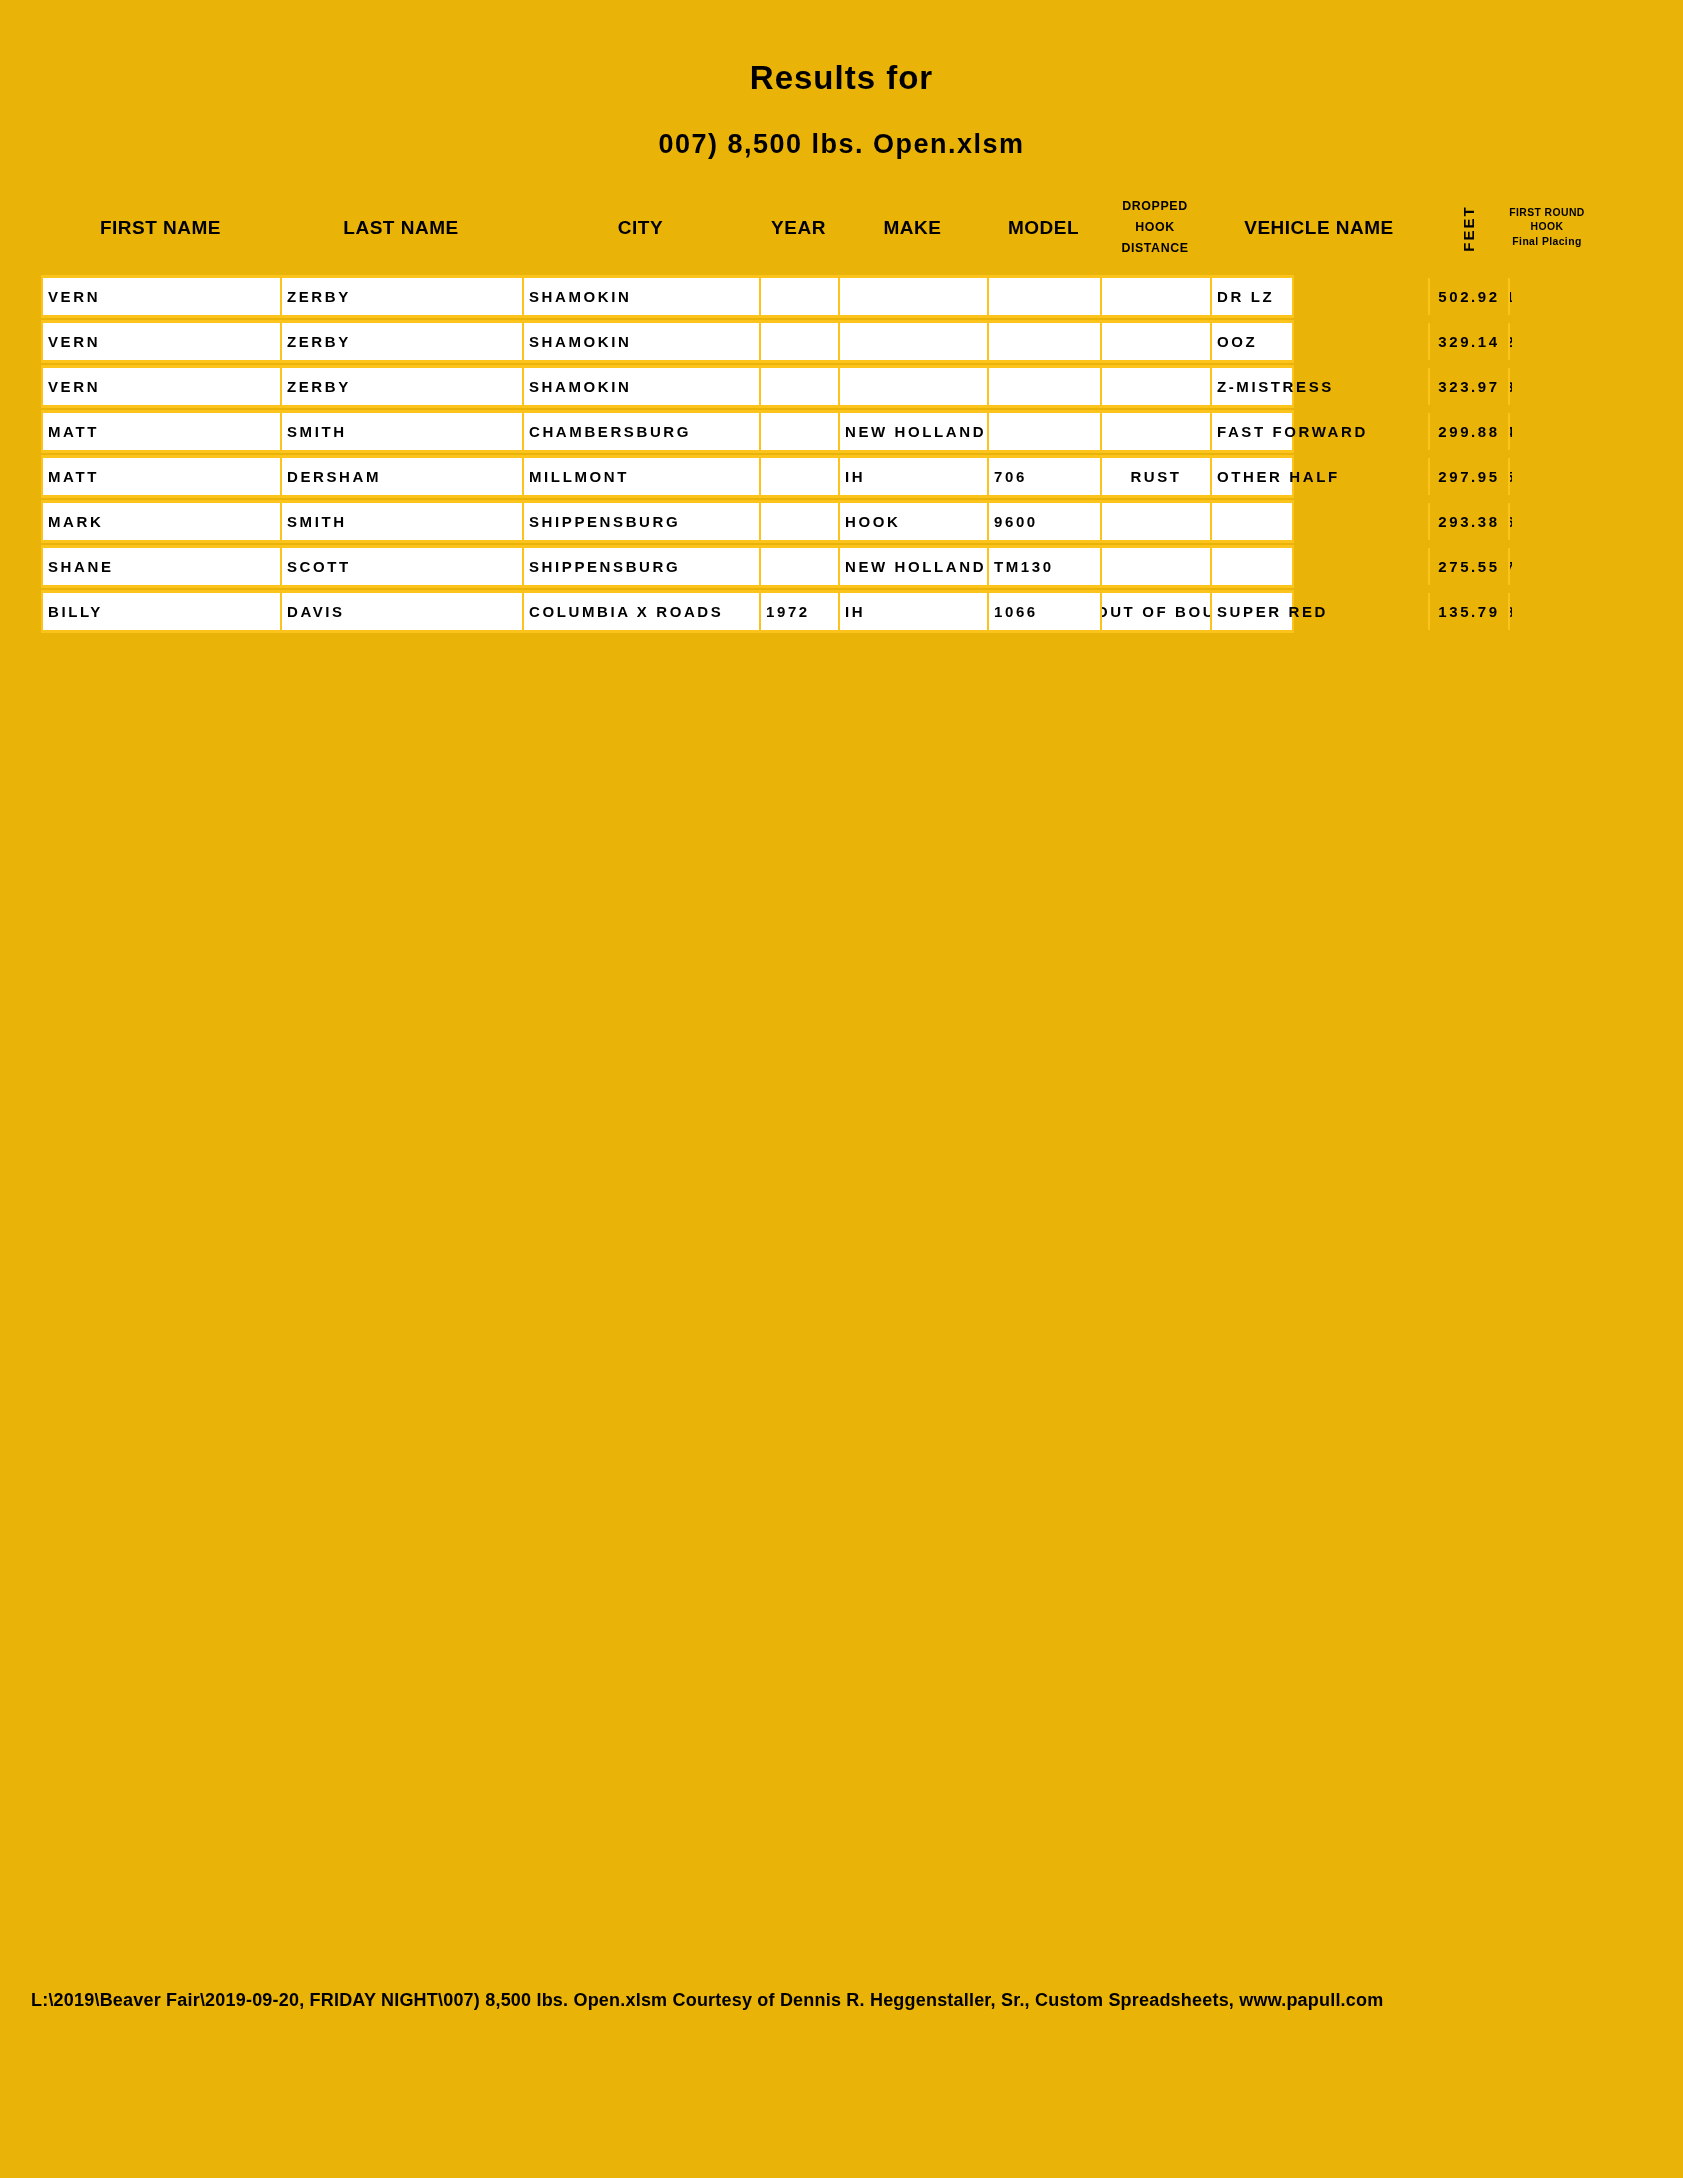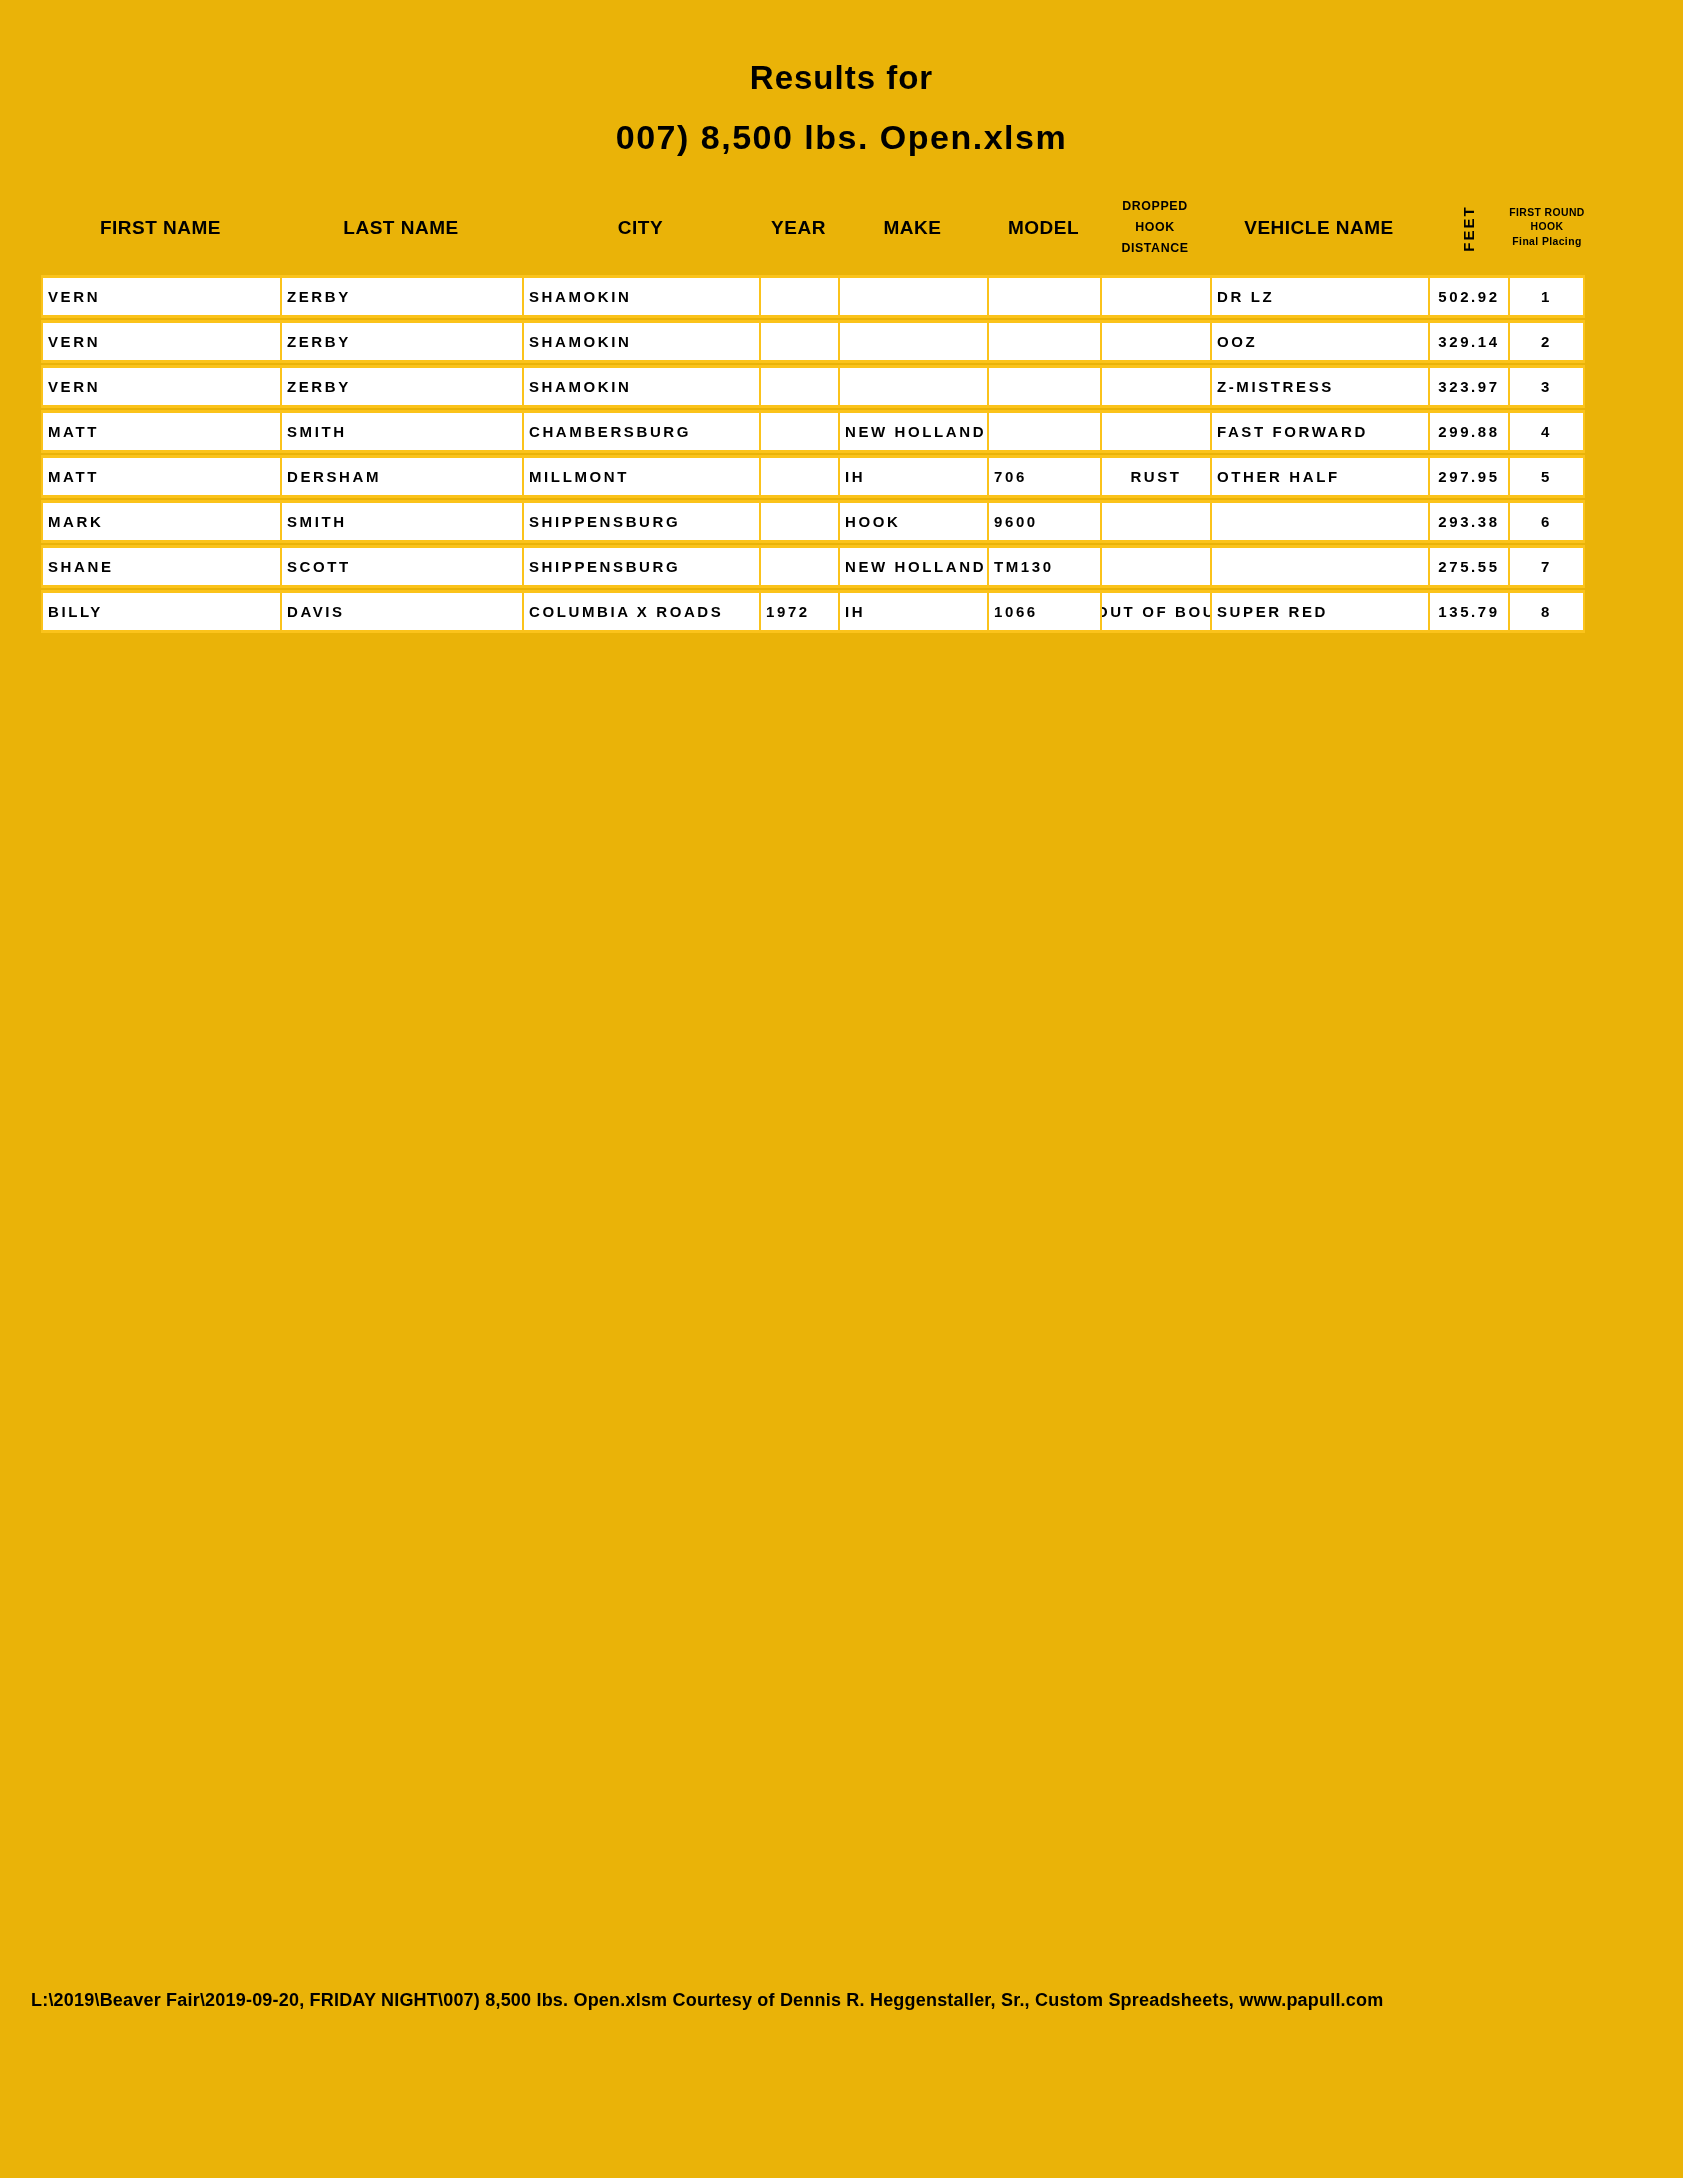--- a/index.html
+++ b/index.html
@@ -4,36 +4,36 @@
 <style>
   :root { --gold: #FBC31B; }
   html, body { margin: 0; padding: 0; background: #fff; }
   .page {
     position: relative; width: 1683px; height: 2178px; background: #eab308;
     font-family: "Liberation Sans", "DejaVu Sans", sans-serif;
     font-weight: bold; color: #000; overflow: hidden; padding-left: 28px;
   }
   .title-block { position: absolute; top: 59px; left: 0; width: 1683px; text-align: center; }
   .title-l1 { font-size: 33px; letter-spacing: 1px; }
-  .title-l2 { margin-top: 21px; font-size: 34px; letter-spacing: 1.5px; }
+  .title-l2 { margin-top: 32px; font-size: 27px; letter-spacing: 1.5px; }
 
   .thead {
     position: absolute; top: 184px; left: 41px; width: 1544px; height: 87px;
     display: grid; align-items: center;
     grid-template-columns: 239px 242px 237px 79px 149px 113px 110px 218px 80px 78px;
   }
   .hcell { text-align: center; font-size: 19px; letter-spacing: 0.5px; line-height: 23px; }
   .hcell-dropped .hline { font-size: 12.4px; line-height: 21px; letter-spacing: 0.6px; }
   .hcell-placing .hline { font-size: 10.4px; line-height: 14.4px; letter-spacing: 0.4px; }
   .hcell-feet .rot {
     display: inline-block; transform: rotate(-90deg);
     font-size: 15px; letter-spacing: 2px;
   }
 
-  .tbody { position: absolute; top: 275px; left: 41px; width: 1544px; }
+  .tbody { position: absolute; top: 275px; left: 41px; width: 1253px; }
   .trow {
     box-sizing: border-box; height: 43px; margin-bottom: 2px;
     border: 2px solid var(--gold); border-top-width: 3px; border-bottom-width: 3px;
     display: grid;
     grid-template-columns: 237px 242px 237px 79px 149px 113px 110px 218px 80px 1fr;
     background: #fff;
   }
   .tcell {
     display: flex; align-items: center; overflow: hidden; white-space: nowrap;
     box-sizing: border-box; padding: 0 5px;

